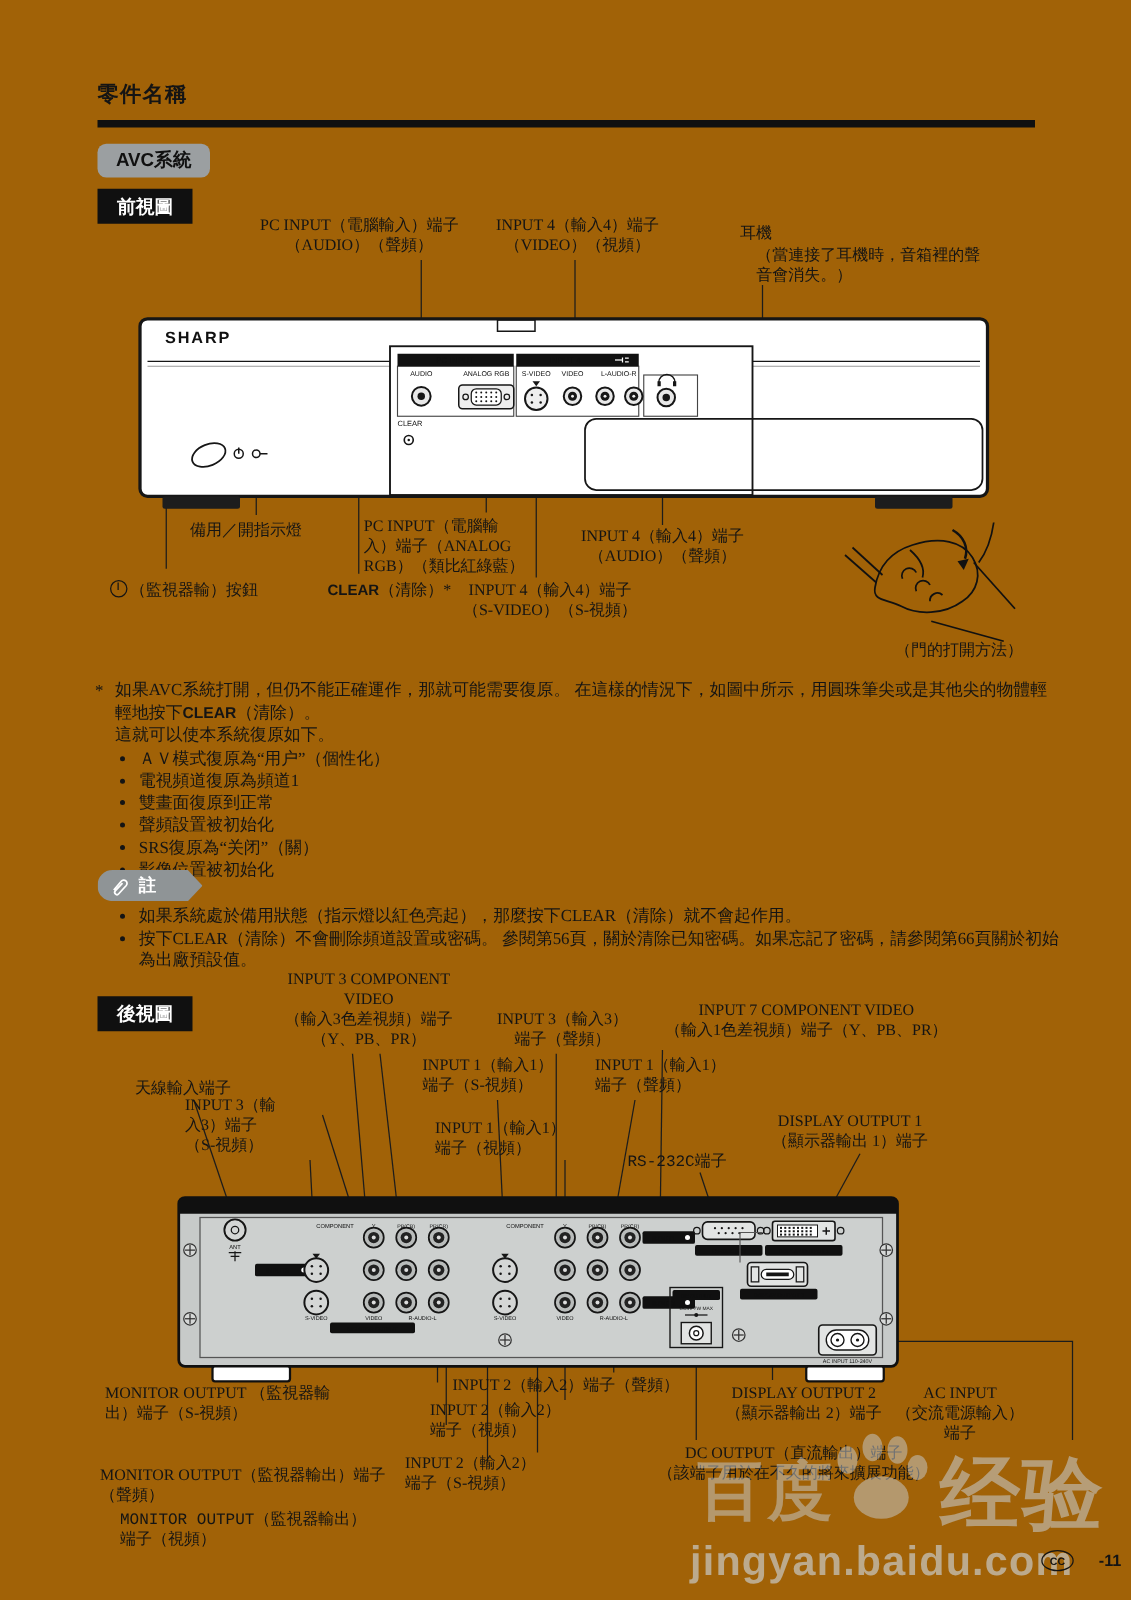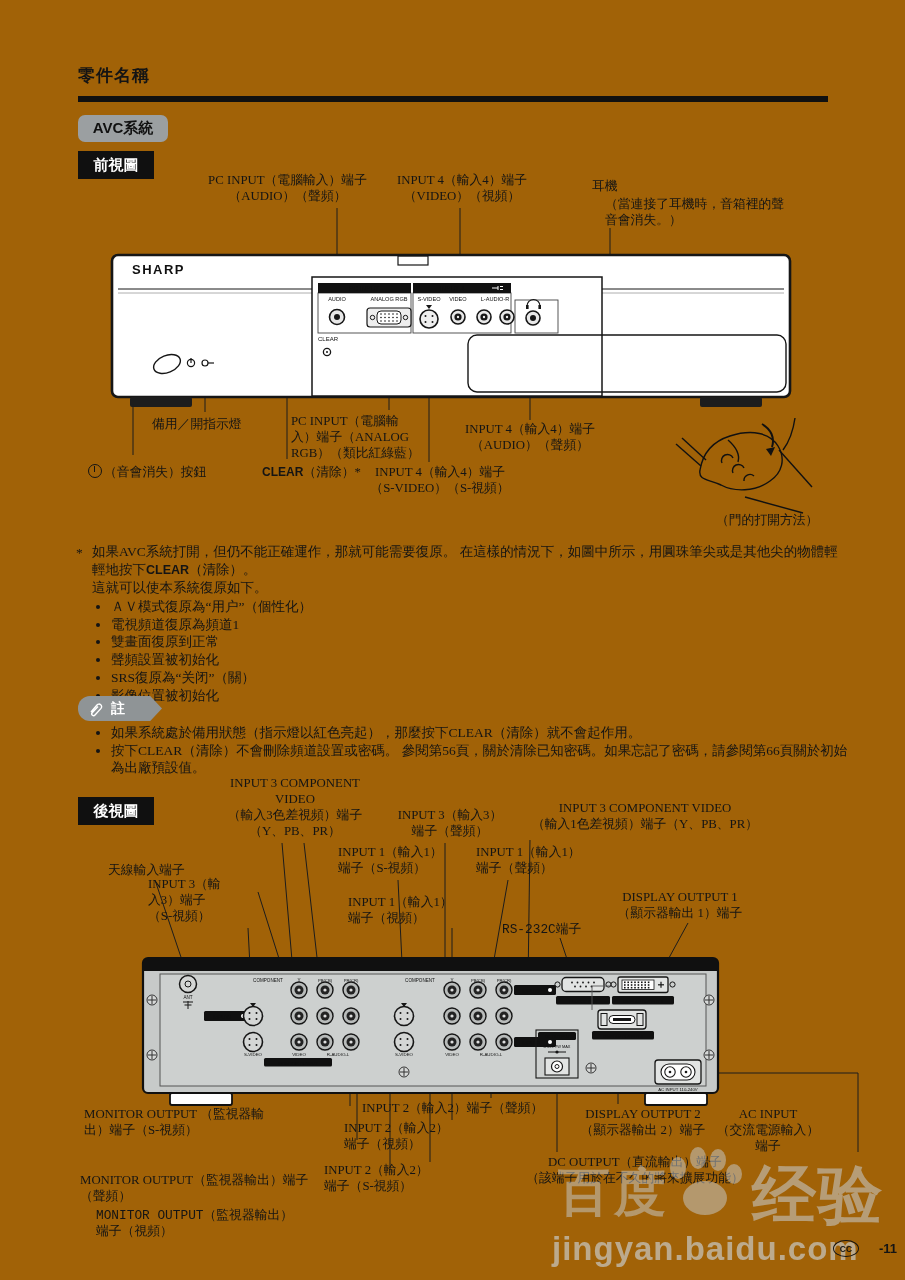--- a/index.html
+++ b/index.html
@@ -209,21 +209,21 @@
     <div>INPUT 4（輸入4）端子</div>
       <div>（VIDEO）（視頻）</div>
   </div>
   <div class="lbl" style="left:592px;top:178px;">耳機</div>
   <div class="lbl" style="left:605px;top:196px;">
     <div>（當連接了耳機時，音箱裡的聲</div>
       <div>音會消失。）</div>
   </div>
   <div class="lbl" style="left:152px;top:416px;">備用／開指示燈</div>
   <div class="lbl" style="left:88px;top:464px;">
-    <span class="pwr-ic"><i></i></span><span>（音會消失）按鈕</span>
+    <span class="pwr-ic"><i></i></span><span>（監視器輸）按鈕</span>
   </div>
   <div class="lbl" style="left:291px;top:413px;">
     <div>PC INPUT（電腦輸</div>
       <div>入）端子（ANALOG</div>
       <div>RGB）（類比紅綠藍）</div>
   </div>
   <div class="lbl" style="left:262px;top:464px;">
     <span class="b">CLEAR</span><span>（清除）*</span>
   </div>
   <div class="lbl c" style="left:360px;top:464px;width:160px;">
@@ -595,21 +595,21 @@
     <div>INPUT 3 COMPONENT</div>
       <div>VIDEO</div>
     <div>（輸入3色差視頻）端子</div>
       <div>（Y、PB、PR）</div>
   </div>
   <div class="lbl c" style="left:390px;top:807px;width:120px;">
     <div>INPUT 3（輸入3）</div>
       <div>端子（聲頻）</div>
   </div>
   <div class="lbl c" style="left:515px;top:800px;width:260px;">
-    <div>INPUT 3 COMPONENT VIDEO</div>
+    <div>INPUT 7 COMPONENT VIDEO</div>
       <div>（輸入1色差視頻）端子（Y、PB、PR）</div>
   </div>
   <div class="lbl" style="left:108px;top:862px;">天線輸入端子</div>
   <div class="lbl" style="left:338px;top:844px;">
     <div>INPUT 1（輸入1）</div>
       <div>端子（S-視頻）</div>
   </div>
   <div class="lbl" style="left:476px;top:844px;">
     <div>INPUT 1（輸入1）</div>
       <div>端子（聲頻）</div>

